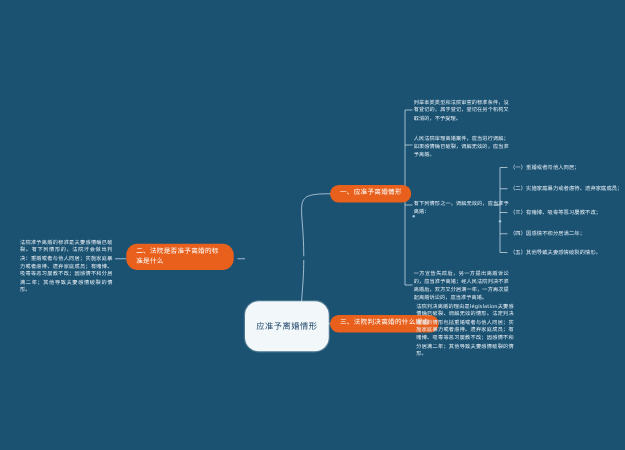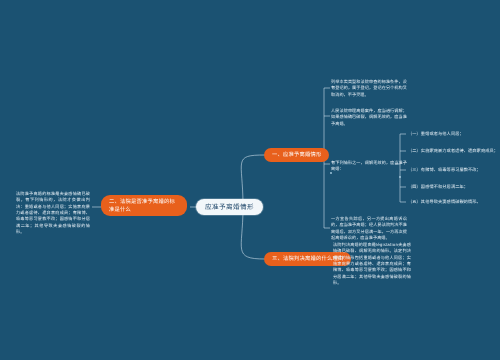--- a/index.html
+++ b/index.html
@@ -31,27 +31,28 @@
   .node {
     position: absolute;
     box-sizing: border-box;
   }
 
   
   .root-node {
     background: #f2f7fa;
     color: #20486b;
     border-radius: 11px;
-    padding: 4px 9px;
+    padding: 16px 9px;
     font-size: 6.6px;
     line-height: 1.25;
     letter-spacing: .4px;
     white-space: nowrap;
     text-align: center;
     box-shadow: 0 0 0 1px rgba(255,255,255,.20);
+    margin-top: 42px;
   }
 
   
   .branch-node {
     background: #e8601c;
     color: #ffffff;
     border-radius: 9px;
     padding: 3px 8px;
     font-size: 5.3px;
     line-height: 1.45;

